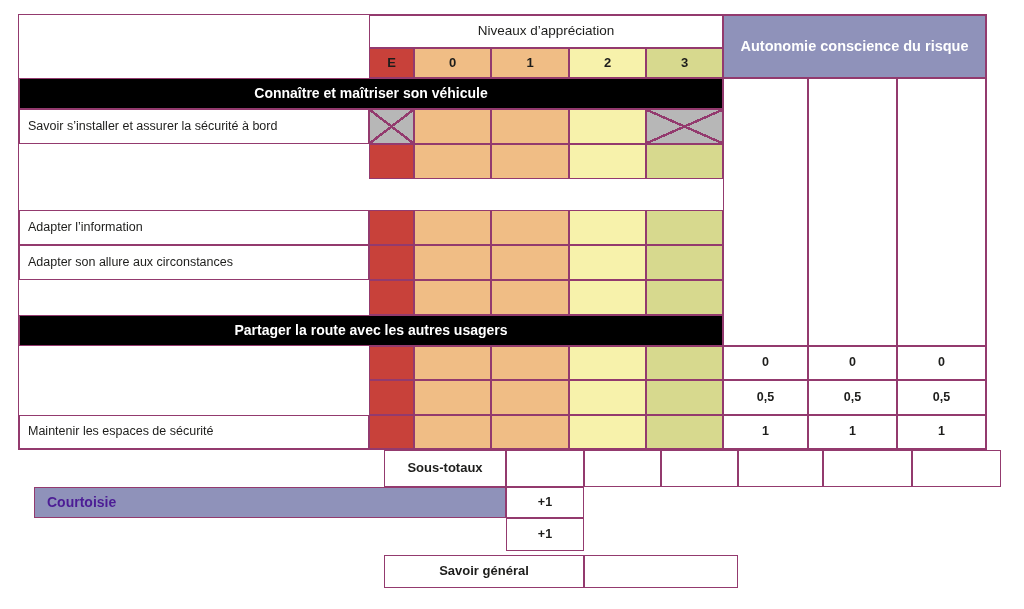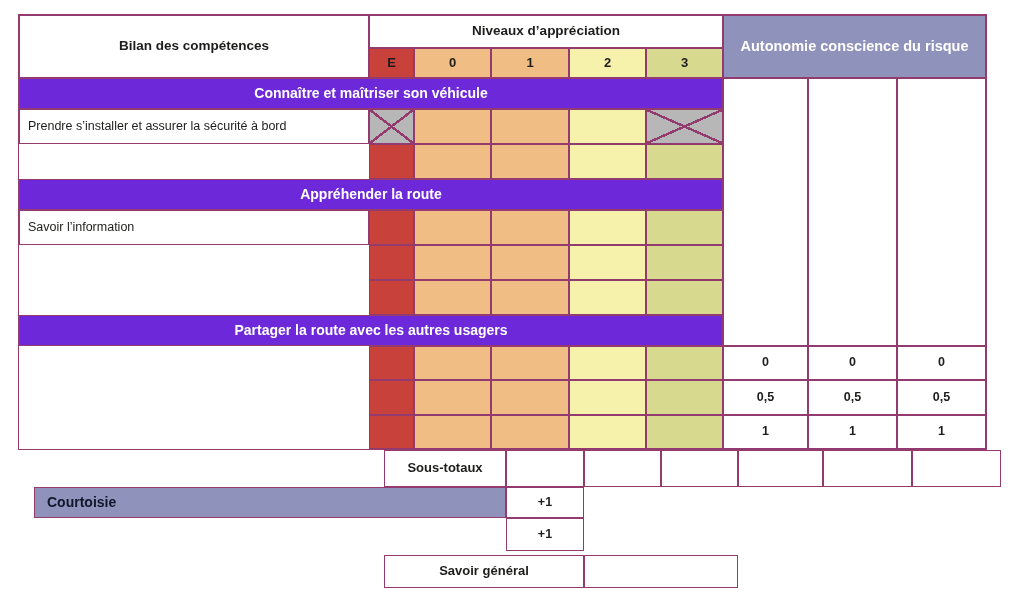--- a/index.html
+++ b/index.html
@@ -9,79 +9,78 @@
         grid-template-columns:350px 45px 77px 78px 77px 77px 85px 89px 89px;}
   #main-grid{left:18px;top:14px;width:967px;height:434px;border:1px solid #933a6e;
         grid-template-rows:33px 30px 31px 35px 35px 31px 35px 35px 35px 31px 34px 35px 34px;}
   #footer-grid{left:18px;top:450px;width:967px;height:138px;
         grid-template-rows:37px 31px 33px 4px 33px;padding-left:16px;}
   .c{border:1.5px solid #933a6e;box-sizing:border-box;display:flex;
      align-items:center;justify-content:center;background:#ffffff;
      font-size:12.5px;line-height:1.1;text-align:center;}
   .label{justify-content:flex-start;text-align:left;padding-left:8px;padding-right:4px;}
   .title{font-weight:bold;font-size:13.5px;}
-  .nheader{font-weight:bold;font-size:13.5px;}
+  .nheader{font-weight:normal;font-size:13.5px;}
   .aheader{background:#8f92ba;color:#ffffff;font-weight:bold;font-size:14.5px;}
-  .sbar{background:#6d28d9;color:#ffffff;font-weight:bold;font-size:14px;}
-  .pbar{background:#8f92ba;color:#0f172a;font-weight:bold;font-size:14px;
+  .sbar{background:#000000;color:#ffffff;font-weight:bold;font-size:14px;}
+  .pbar{background:#8f92ba;color:#4c1d95;font-weight:bold;font-size:14px;
         justify-content:flex-start;text-align:left;padding-left:12px;}
   .lvl{font-weight:bold;font-size:13px;}
   .val{font-weight:bold;font-size:12.5px;}
   .subt{font-weight:bold;font-size:13px;}
   .bg-e{background:#c8413a;}
   .bg-0{background:#f0bd85;}
   .bg-1{background:#f0bd85;}
   .bg-2{background:#f7f2ab;}
   .bg-3{background:#d7d98e;}
   .xcell{background-color:#b7b7b7;background-image:
     linear-gradient(to top right,   transparent calc(50% - 1.2px), #933a6e calc(50% - 1.2px), #933a6e calc(50% + 1.2px), transparent calc(50% + 1.2px)),
     linear-gradient(to bottom right,transparent calc(50% - 1.2px), #933a6e calc(50% - 1.2px), #933a6e calc(50% + 1.2px), transparent calc(50% + 1.2px));}
 </style>
 </head>
 <body>
 
 <div id="page">
 
   <div id="main-grid" class="grid">
 
-    <div class="c title" style="grid-area:1/1/3/2">Bilan des compétences</div>
     <div class="c nheader" style="grid-area:1/2/2/7">Niveaux d’appréciation</div>
     <div class="c aheader" style="grid-area:1/7/3/10">Autonomie conscience du risque</div>
     <div class="c lvl bg-e" style="grid-area:2/2/3/3">E</div>
     <div class="c lvl bg-0" style="grid-area:2/3/3/4">0</div>
     <div class="c lvl bg-1" style="grid-area:2/4/3/5">1</div>
     <div class="c lvl bg-2" style="grid-area:2/5/3/6">2</div>
     <div class="c lvl bg-3" style="grid-area:2/6/3/7">3</div>
 
     <div class="c" style="grid-area:3/7/11/8"></div>
     <div class="c" style="grid-area:3/8/11/9"></div>
     <div class="c" style="grid-area:3/9/11/10"></div>
 
     <div class="c sbar" style="grid-area:3/1/4/7">Connaître et maîtriser son véhicule</div>
-    <div class="c label" style="grid-area:4/1/5/2">Prendre s’installer et assurer la sécurité à bord</div>
+    <div class="c label" style="grid-area:4/1/5/2">Savoir s’installer et assurer la sécurité à bord</div>
     <div class="c xcell" style="grid-area:4/2/5/3"></div>
     <div class="c bg-0" style="grid-area:4/3/5/4"></div>
     <div class="c bg-1" style="grid-area:4/4/5/5"></div>
     <div class="c bg-2" style="grid-area:4/5/5/6"></div>
     <div class="c xcell" style="grid-area:4/6/5/7"></div>
 
     <div class="c bg-e" style="grid-area:5/2/6/3"></div>
     <div class="c bg-0" style="grid-area:5/3/6/4"></div>
     <div class="c bg-1" style="grid-area:5/4/6/5"></div>
     <div class="c bg-2" style="grid-area:5/5/6/6"></div>
     <div class="c bg-3" style="grid-area:5/6/6/7"></div>
 
-    <div class="c sbar" style="grid-area:6/1/7/7">Appréhender la route</div>
-    <div class="c label" style="grid-area:7/1/8/2">Savoir l’information</div>
+    <div class="c label" style="grid-area:7/1/8/2">Adapter l’information</div>
     <div class="c bg-e" style="grid-area:7/2/8/3"></div>
     <div class="c bg-0" style="grid-area:7/3/8/4"></div>
     <div class="c bg-1" style="grid-area:7/4/8/5"></div>
     <div class="c bg-2" style="grid-area:7/5/8/6"></div>
     <div class="c bg-3" style="grid-area:7/6/8/7"></div>
 
+    <div class="c label" style="grid-area:8/1/9/2">Adapter son allure aux circonstances</div>
     <div class="c bg-e" style="grid-area:8/2/9/3"></div>
     <div class="c bg-0" style="grid-area:8/3/9/4"></div>
     <div class="c bg-1" style="grid-area:8/4/9/5"></div>
     <div class="c bg-2" style="grid-area:8/5/9/6"></div>
     <div class="c bg-3" style="grid-area:8/6/9/7"></div>
 
     <div class="c bg-e" style="grid-area:9/2/10/3"></div>
     <div class="c bg-0" style="grid-area:9/3/10/4"></div>
     <div class="c bg-1" style="grid-area:9/4/10/5"></div>
     <div class="c bg-2" style="grid-area:9/5/10/6"></div>
@@ -99,20 +98,21 @@
 
     <div class="c bg-e" style="grid-area:12/2/13/3"></div>
     <div class="c bg-0" style="grid-area:12/3/13/4"></div>
     <div class="c bg-1" style="grid-area:12/4/13/5"></div>
     <div class="c bg-2" style="grid-area:12/5/13/6"></div>
     <div class="c bg-3" style="grid-area:12/6/13/7"></div>
     <div class="c val" style="grid-area:12/7/13/8">0,5</div>
     <div class="c val" style="grid-area:12/8/13/9">0,5</div>
     <div class="c val" style="grid-area:12/9/13/10">0,5</div>
 
+    <div class="c label" style="grid-area:13/1/14/2">Maintenir les espaces de sécurité</div>
     <div class="c bg-e" style="grid-area:13/2/14/3"></div>
     <div class="c bg-0" style="grid-area:13/3/14/4"></div>
     <div class="c bg-1" style="grid-area:13/4/14/5"></div>
     <div class="c bg-2" style="grid-area:13/5/14/6"></div>
     <div class="c bg-3" style="grid-area:13/6/14/7"></div>
     <div class="c val" style="grid-area:13/7/14/8">1</div>
     <div class="c val" style="grid-area:13/8/14/9">1</div>
     <div class="c val" style="grid-area:13/9/14/10">1</div>
   </div>
 

